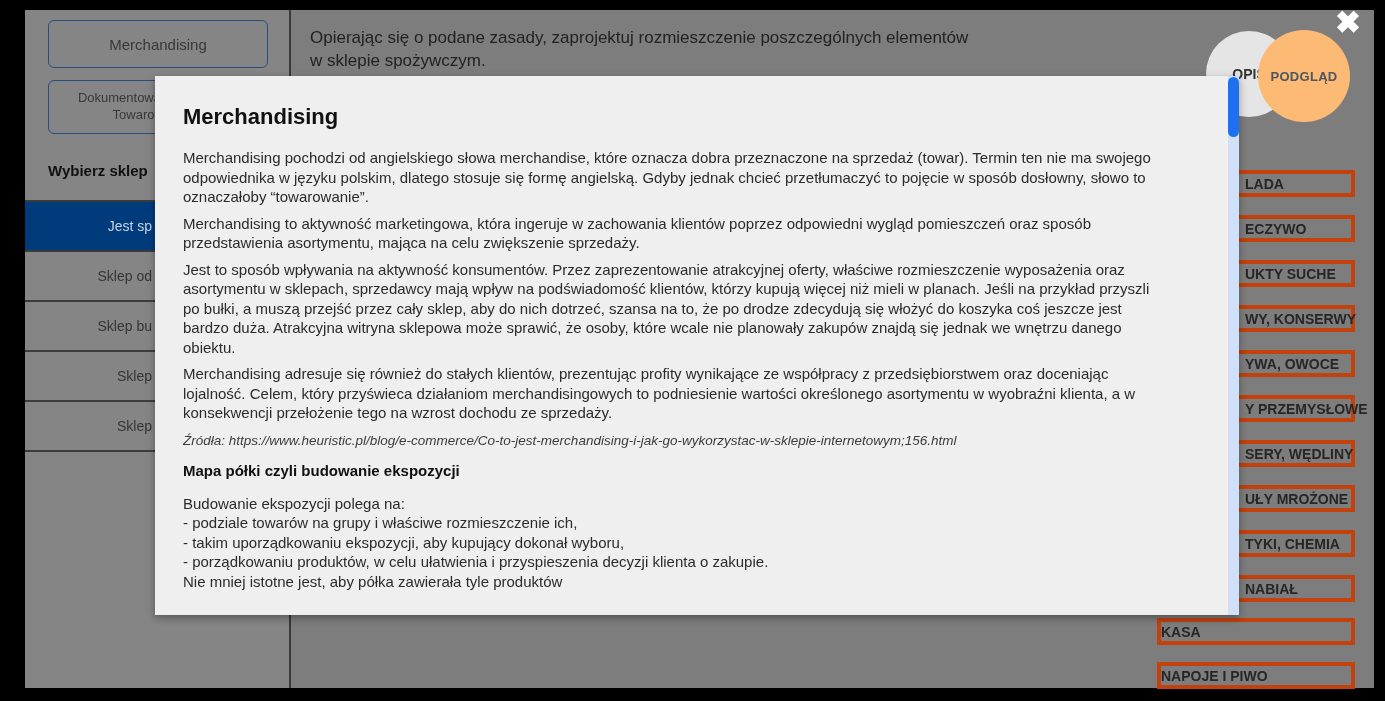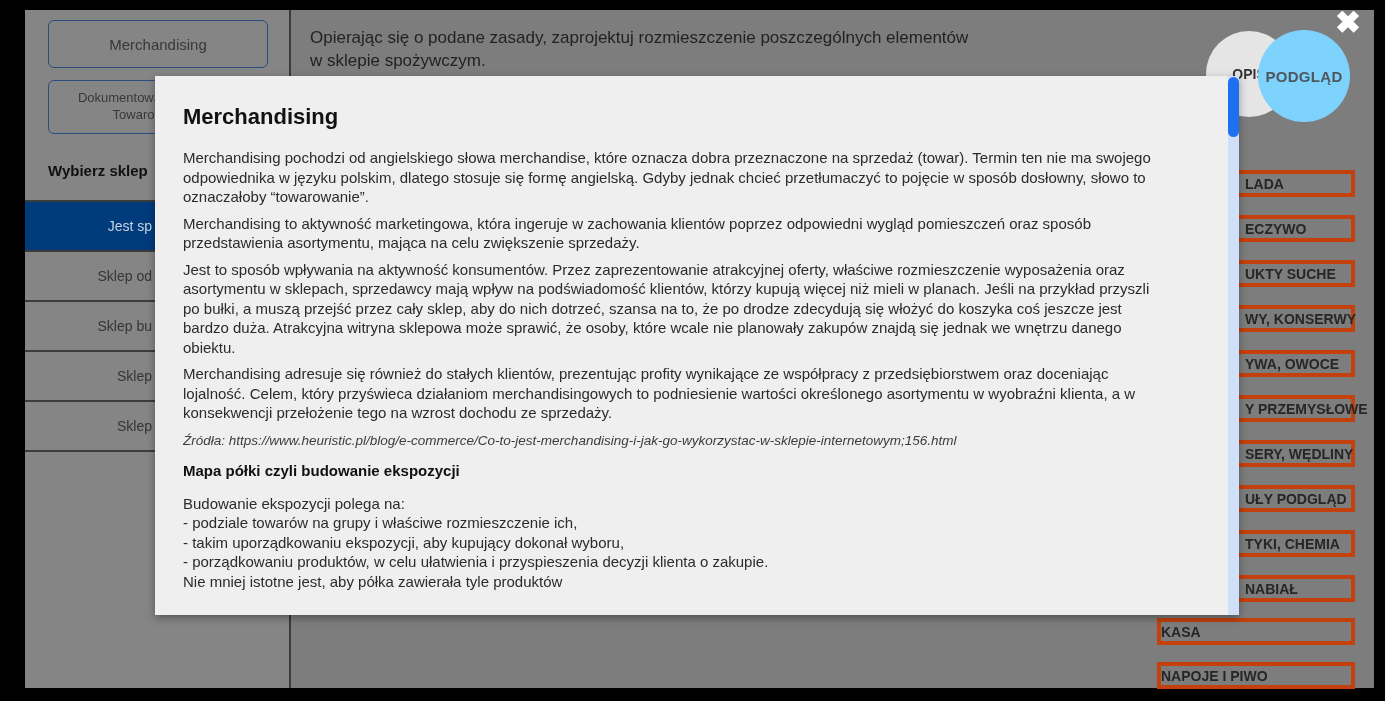--- a/index.html
+++ b/index.html
@@ -40,22 +40,22 @@
   #instruction{
     left:310px;top:26px;width:760px;font-size:17px;line-height:23px;
     color:#222;white-space:pre-line;
   }
 
   
   .circle{border-radius:50%;display:flex;align-items:center;justify-content:center;
     font-weight:bold;z-index:5;}
   #circle-opis{left:1206px;top:31px;width:86px;height:86px;background:#e5e5e5;
     color:#333;font-size:14px;}
-  #circle-podglad{left:1258px;top:30px;width:92px;height:92px;background:#7dd3fc;
-    color:#4e5760;font-size:15px;letter-spacing:.3px;}
+  #circle-podglad{left:1258px;top:30px;width:92px;height:92px;background:#fdba74;
+    color:#4e5760;font-size:13px;letter-spacing:.3px;}
   #close-x{left:1335px;top:5px;color:#fff;font-size:31px;font-weight:bold;z-index:30;
     line-height:36px;}
 
   
   .shelf-box{
     left:1157px;width:198px;height:27px;border:4px solid #c2410c;box-sizing:border-box;
     display:flex;align-items:center;font-size:14px;font-weight:bold;color:#262626;
     white-space:nowrap;z-index:4;background:transparent;
   }
   .shelf-box.clipped{padding-left:84px;}
@@ -146,21 +146,21 @@
 <div class="abs shelf-box clipped" style="top:350px">
     <span>YWA, OWOCE</span>
   </div>
 <div class="abs shelf-box clipped" style="top:395px">
     <span>Y PRZEMYSŁOWE</span>
   </div>
 <div class="abs shelf-box clipped" style="top:440px">
     <span>SERY, WĘDLINY</span>
   </div>
 <div class="abs shelf-box clipped" style="top:485px">
-    <span>UŁY PODGLĄD</span>
+    <span>UŁY MROŻONE</span>
   </div>
 <div class="abs shelf-box clipped" style="top:530px">
     <span>TYKI, CHEMIA</span>
   </div>
 <div class="abs shelf-box clipped" style="top:575px">
     <span>NABIAŁ</span>
   </div>
 <div class="abs shelf-box centered" style="top:618px">
     <span>KASA</span>
   </div>

